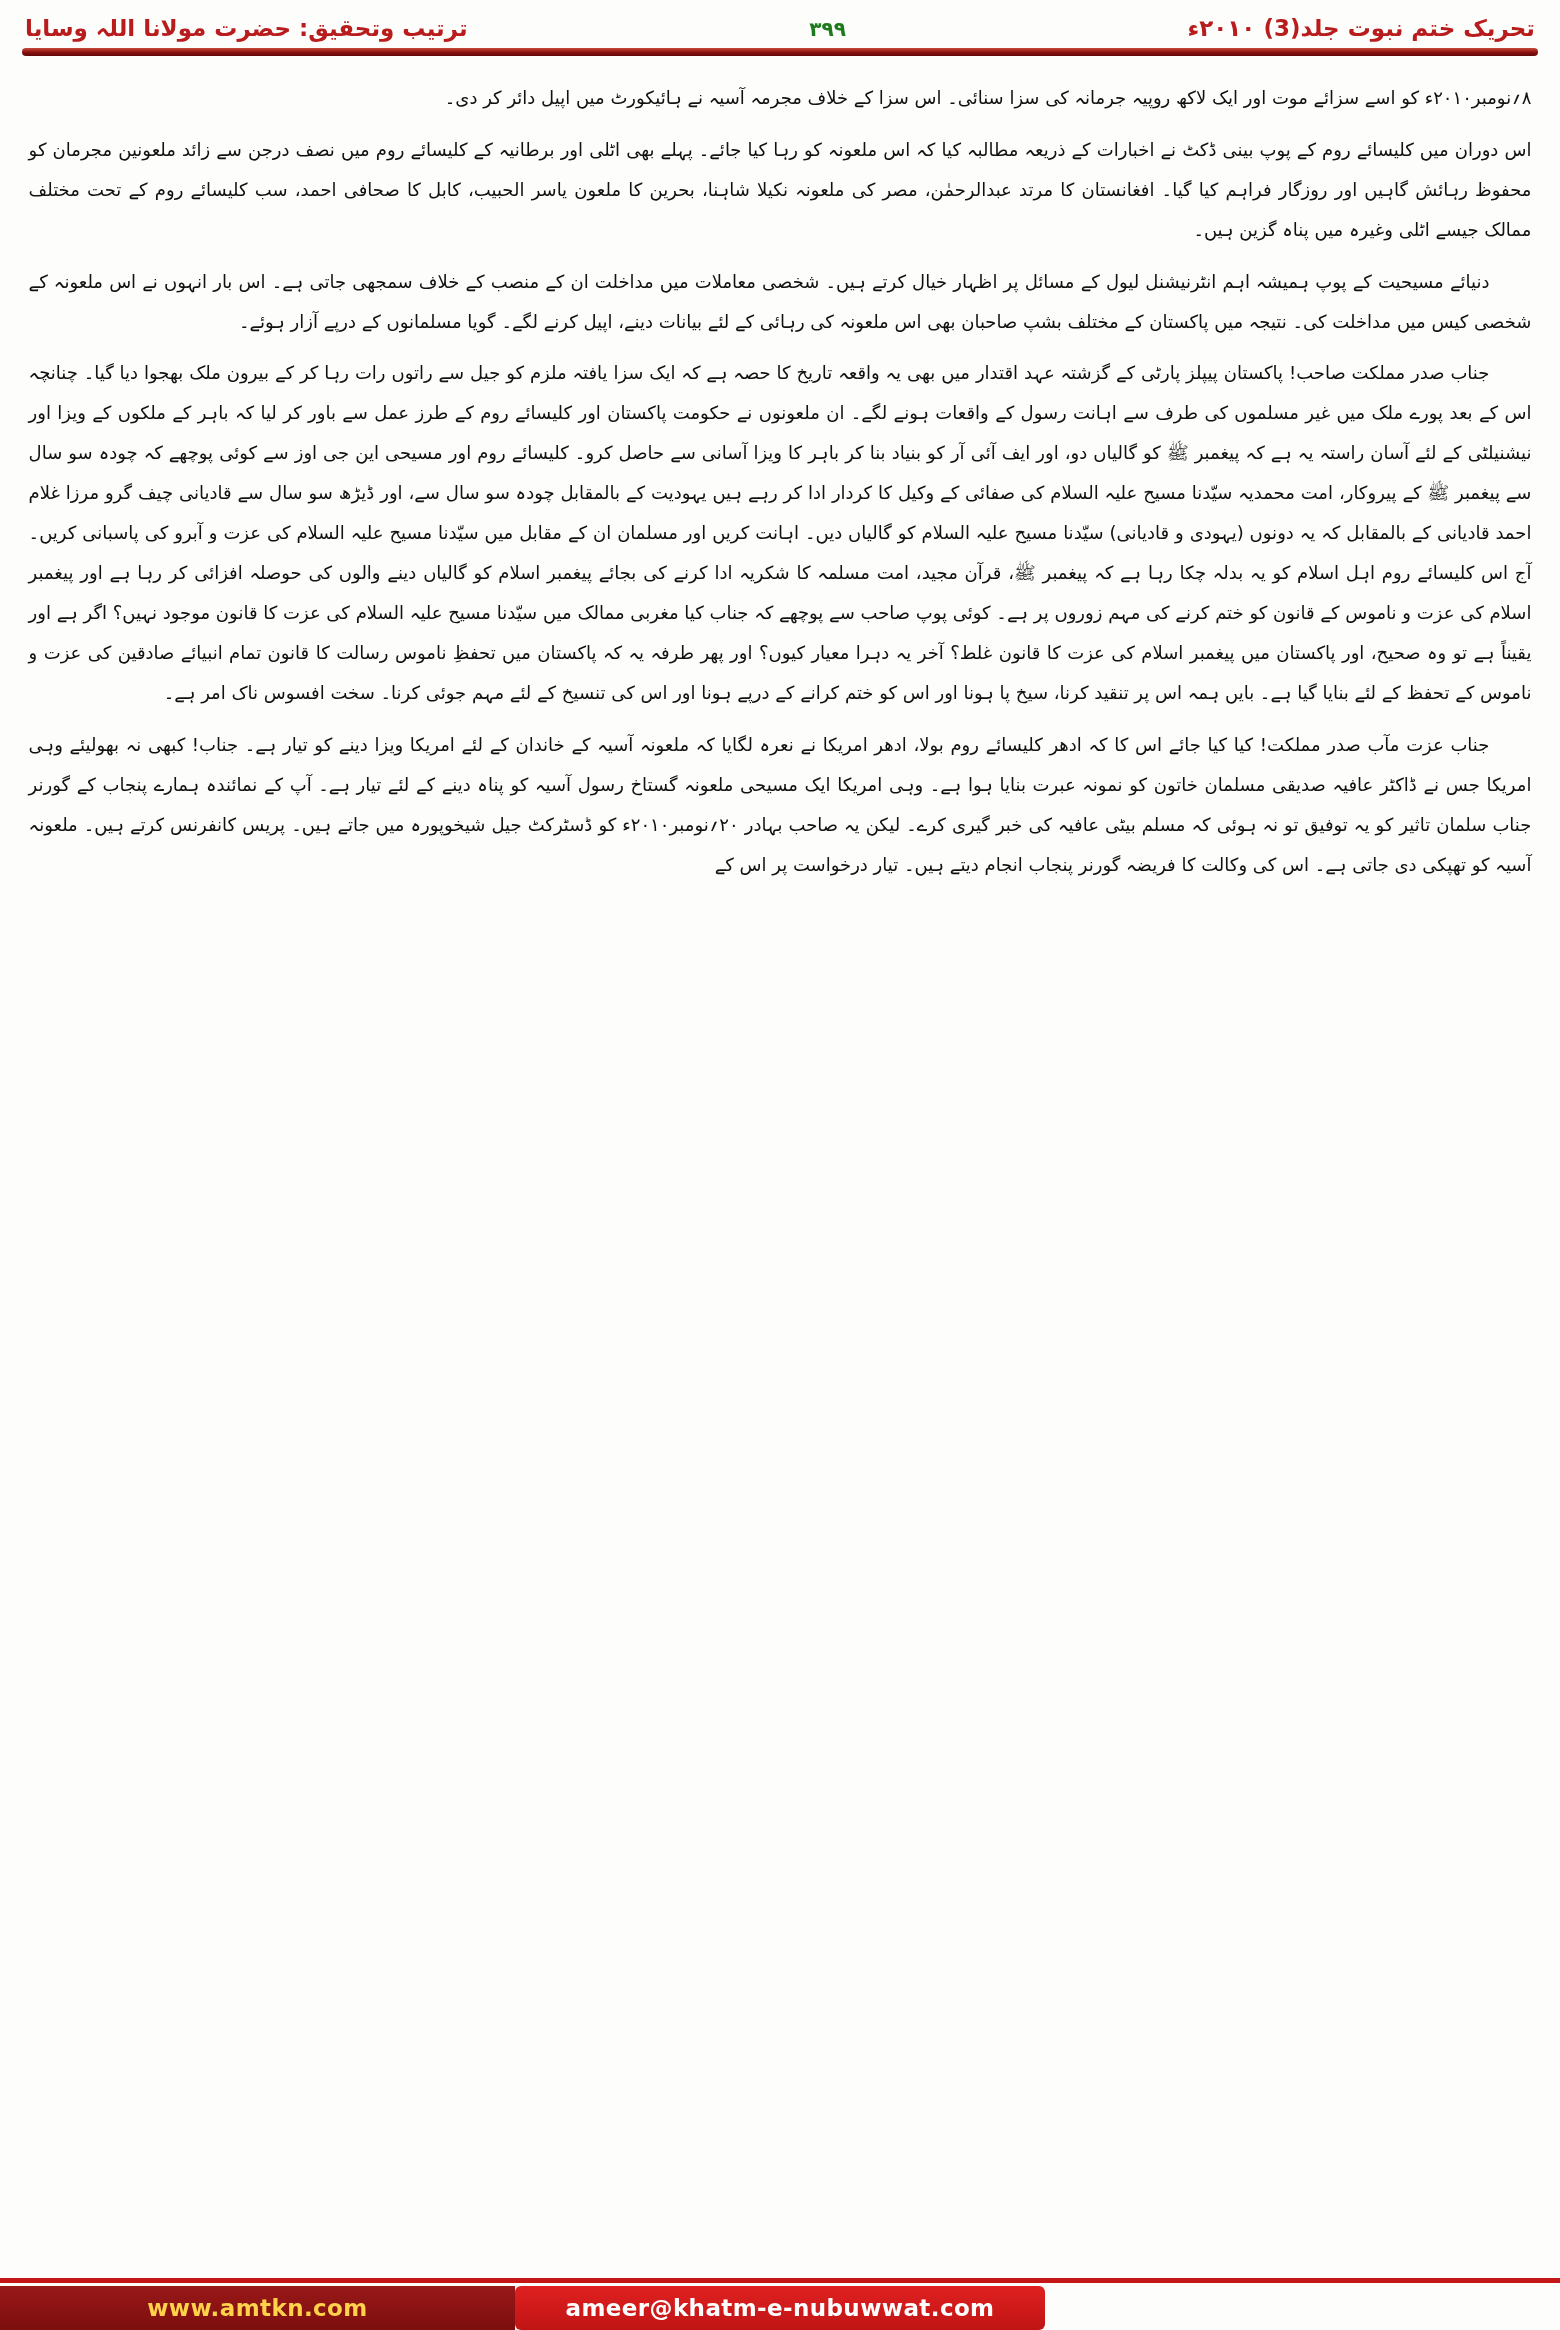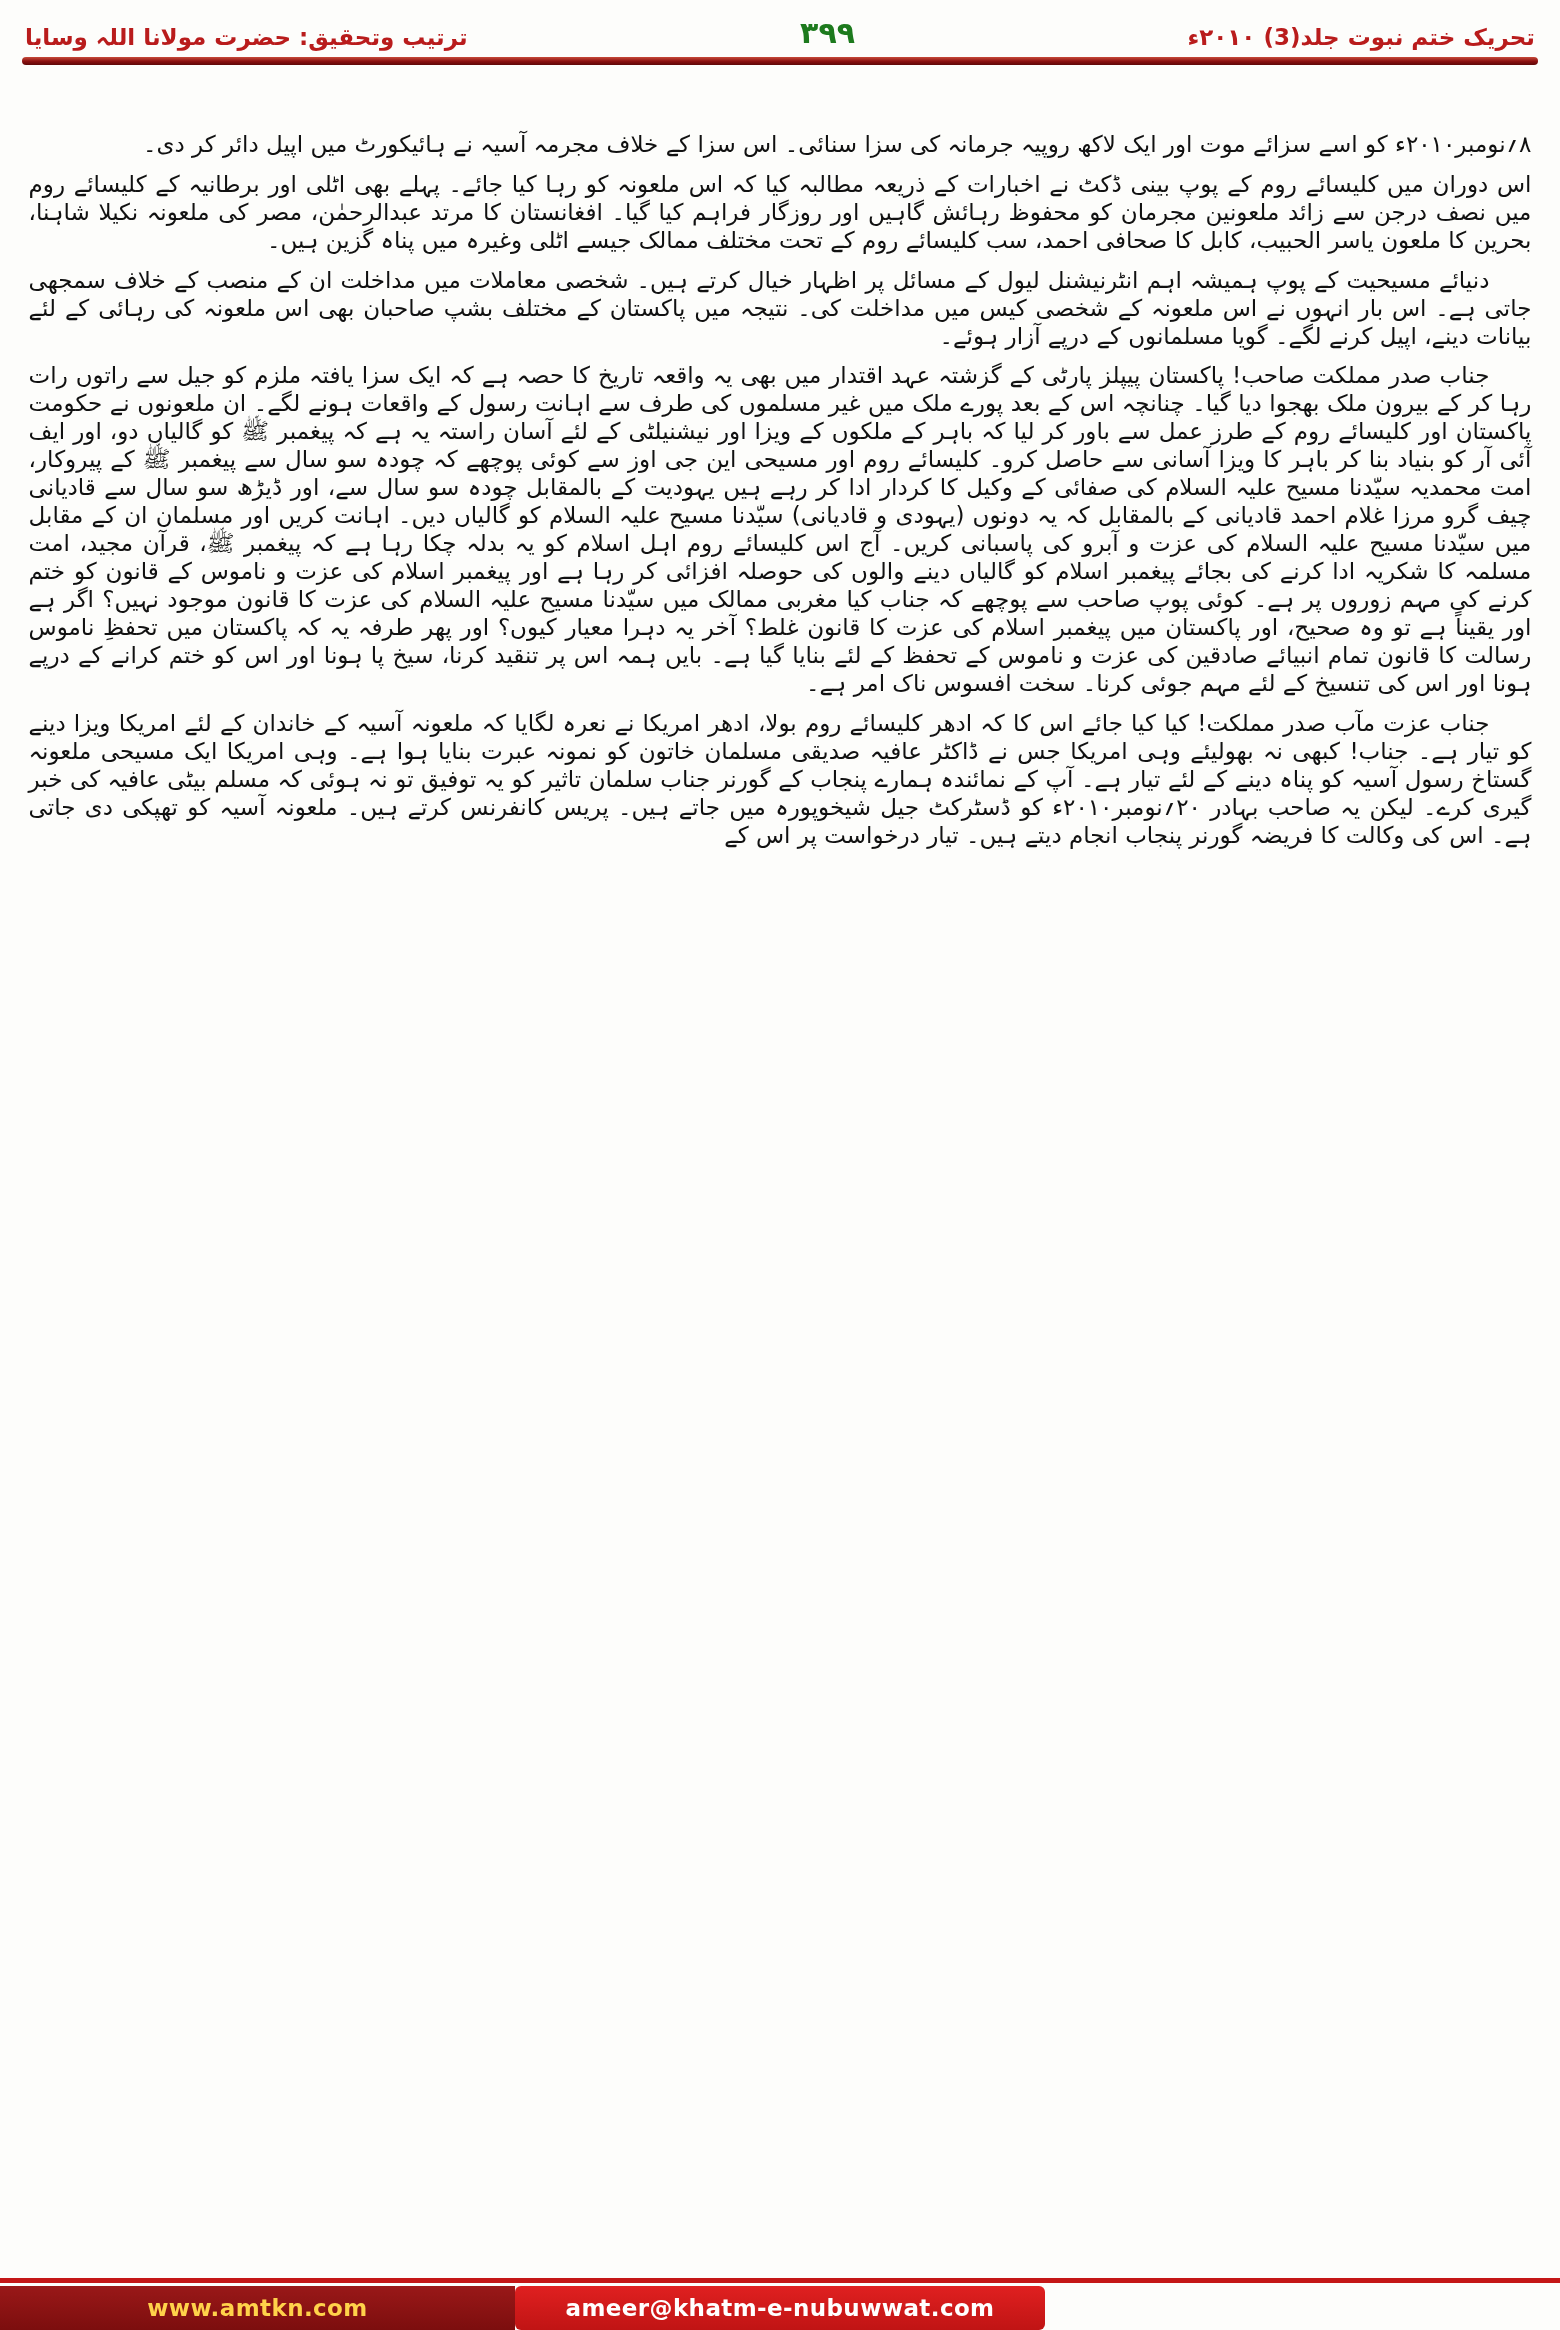--- a/index.html
+++ b/index.html
@@ -27,38 +27,37 @@
   }
   .header .book-title,
   .header .editor-title {
     color: #b91c1c;
     font-size: 23px;
     font-weight: bold;
     white-space: nowrap;
   }
   .header .page-number {
     color: #1d7a1d;
-    font-size: 30px;
+    font-size: 20px;
     font-weight: bold;
   }
   .header-rule {
     height: 8.4px;
     margin: 1.7px 22px 0 22px;
     border-radius: 4.2px;
     background: linear-gradient(180deg, #c84a3a 0%, #8a1010 55%, #5f0808 100%);
   }
   
   .body-text {
     padding: 22px 28.6px 0 28.6px;
     direction: rtl;
     text-align: justify;
     color: #111111;
-    font-size: 23px;
-    line-height: 28px;
-    margin-top: 43px;
+    font-size: 18px;
+    line-height: 40px;
   }
   .body-text p {
     margin: 0 0 11.8px 0;
   }
   .body-text p.indent {
     text-indent: 42px;
   }
   
   .footer {
     position: absolute;

